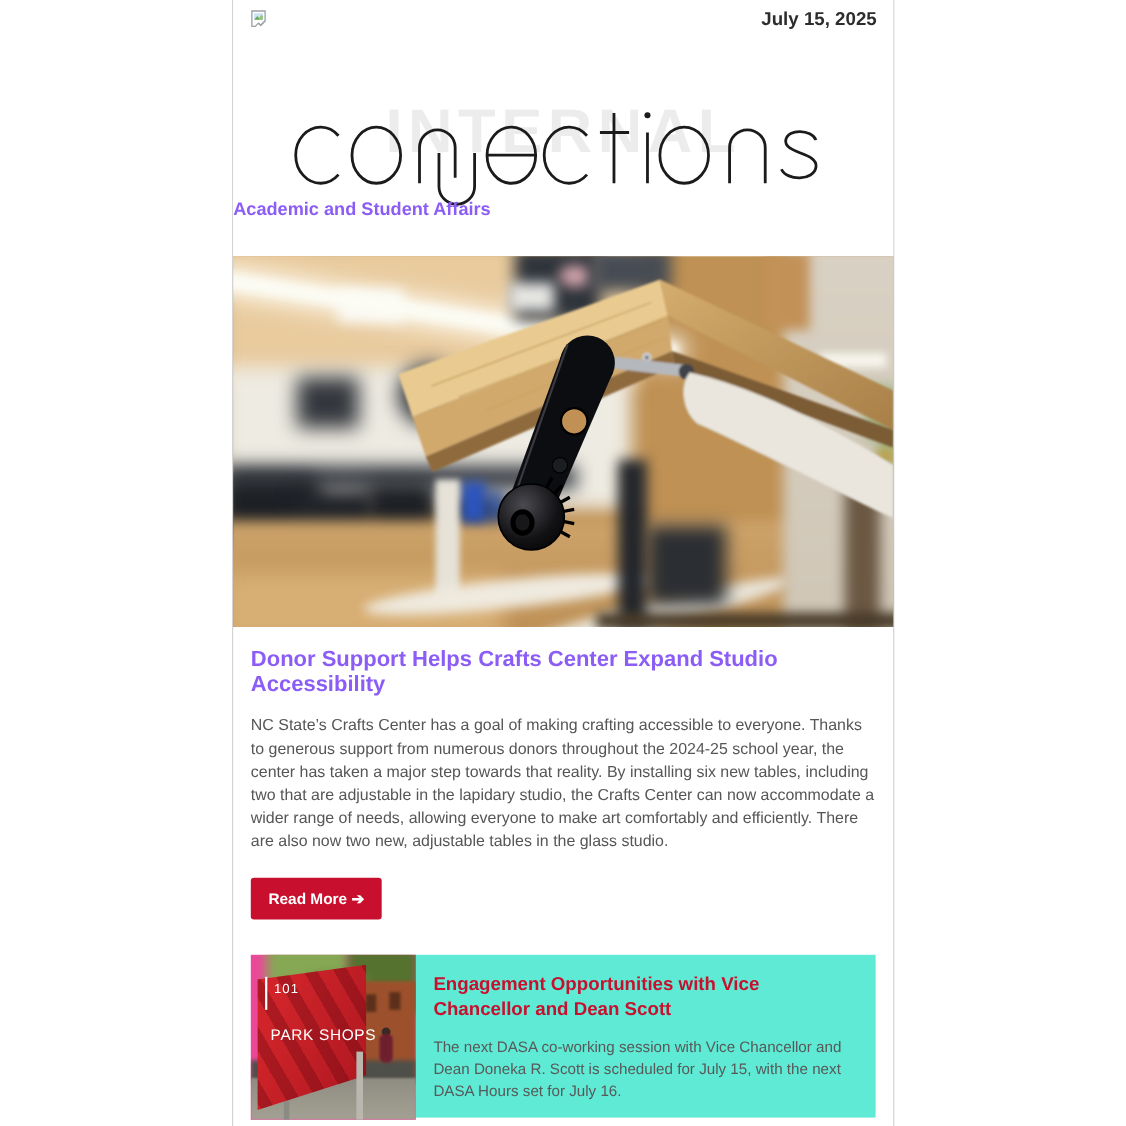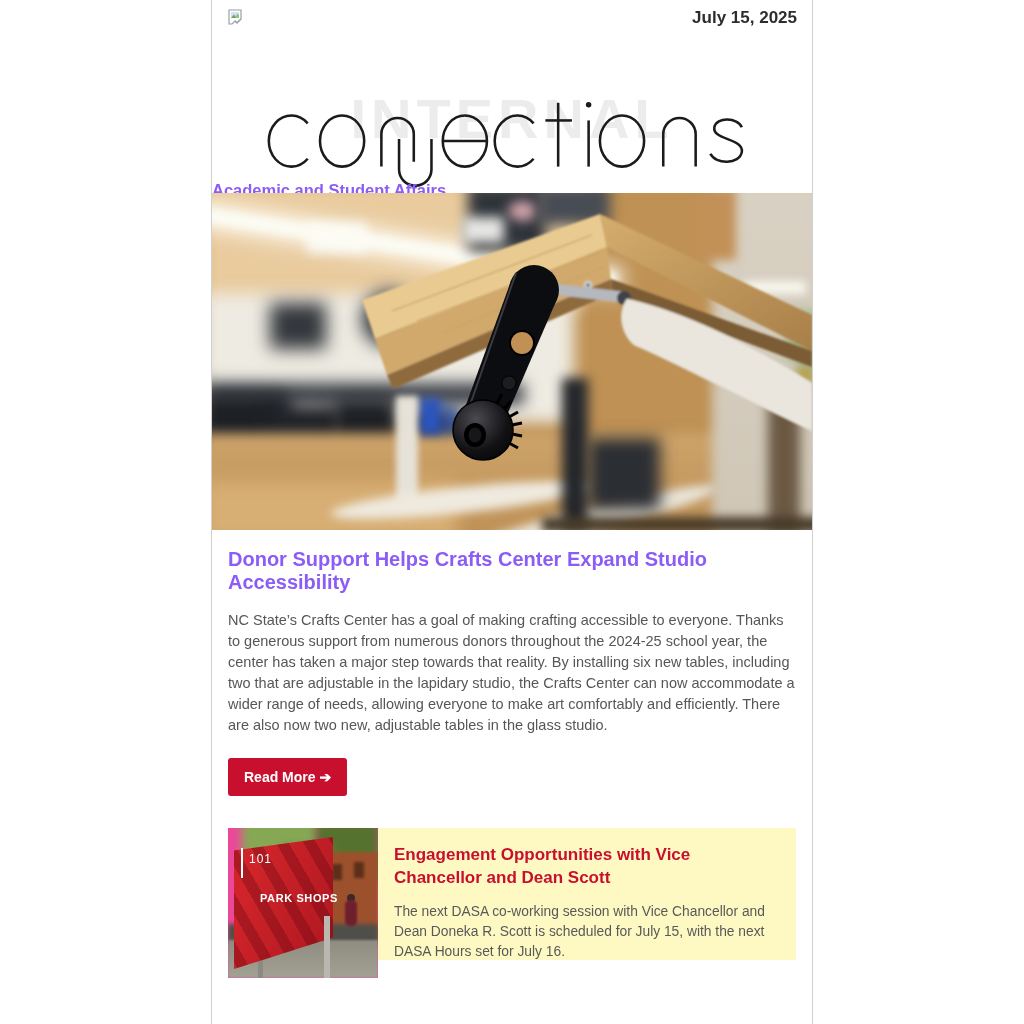--- a/index.html
+++ b/index.html
@@ -10,21 +10,21 @@
   .sr{position:absolute;width:1px;height:1px;overflow:hidden;clip:rect(0 0 0 0);white-space:nowrap;}
 
   
   .email{
     position:absolute;left:211px;top:0;width:602px;height:1024px;
     background:#fff;border-left:1px solid #cfcfcf;border-right:1px solid #cfcfcf;
     box-sizing:border-box;
   }
 
   
-  .header{position:relative;height:193px;background:#fff;}
+  .header{position:relative;height:233px;background:#fff;}
   .broken-img{position:absolute;left:16px;top:9px;width:17px;height:16px;}
   .date{position:absolute;right:15px;top:8px;font-size:17px;font-weight:700;color:#2d2d2d;}
   .watermark{
     position:absolute;top:86px;left:0;width:100%;text-align:center;
     font-size:56px;font-weight:800;letter-spacing:5px;color:#ececec;
   }
   .logo{position:absolute;top:90px;left:50%;transform:translateX(-50%);width:492px;height:110px;}
   .tagline{
     position:absolute;top:181px;left:0;width:100%;text-align:left;
     font-size:16.5px;font-weight:700;color:#8b5cf6;
@@ -97,25 +97,25 @@
     background:linear-gradient(115deg,#d0242a 20%,#a8151f 85%);
   }
   .t-shadows{
     left:0;top:0;width:150px;height:150px;
     clip-path:polygon(4% 15%,70% 6%,70% 73%,4% 94%);
     background:repeating-linear-gradient(60deg,transparent 0 13px,rgba(80,0,10,.38) 13px 24px);
     opacity:.75;
   }
   .t-line{left:13px;top:20px;width:2px;height:30px;background:#fff;}
   .t-101{position:absolute;left:21px;top:24px;color:#fff;font-size:12px;font-weight:400;letter-spacing:1px;}
-  .t-park{position:absolute;left:32px;top:64px;color:#fff;font-size:11px;font-weight:700;letter-spacing:.6px;}
+  .t-park{position:absolute;left:18px;top:64px;color:#fff;font-size:14px;font-weight:400;letter-spacing:.6px;}
   .t-post{left:96px;top:88px;width:6px;height:62px;background:#b9b7ae;}
   .t-post2{left:30px;top:122px;width:5px;height:28px;background:#8b8b84;}
   .card-body{
-    flex:1;height:132px;background:#fef9c3;box-sizing:border-box;
+    flex:1;height:148px;background:#5eead4;box-sizing:border-box;
     padding:15px 20px 0 16px;
   }
   .card-title{margin:0;font-size:17px;line-height:23px;font-weight:700;color:#c8102e;cursor:pointer;}
   .card-text{margin:13px 0 0;font-size:13.8px;line-height:20px;color:#595959;}
 </style>
 </head>
 <body>
 
 <div class="email">
 

